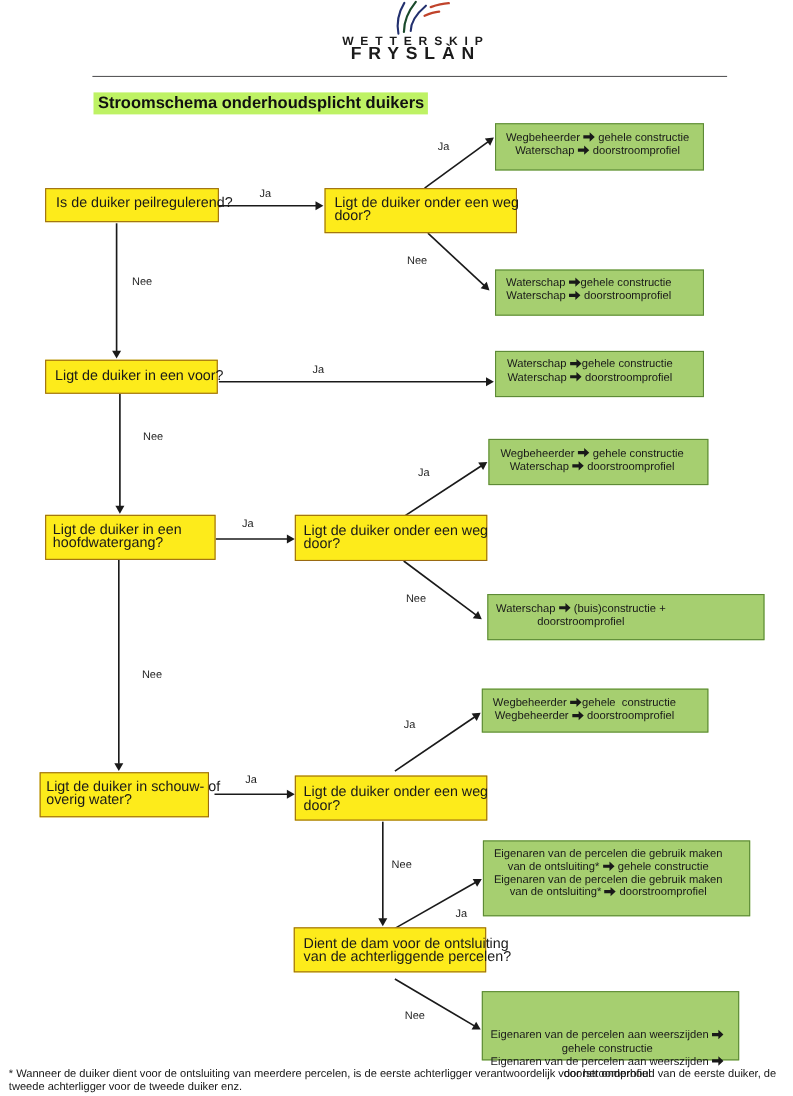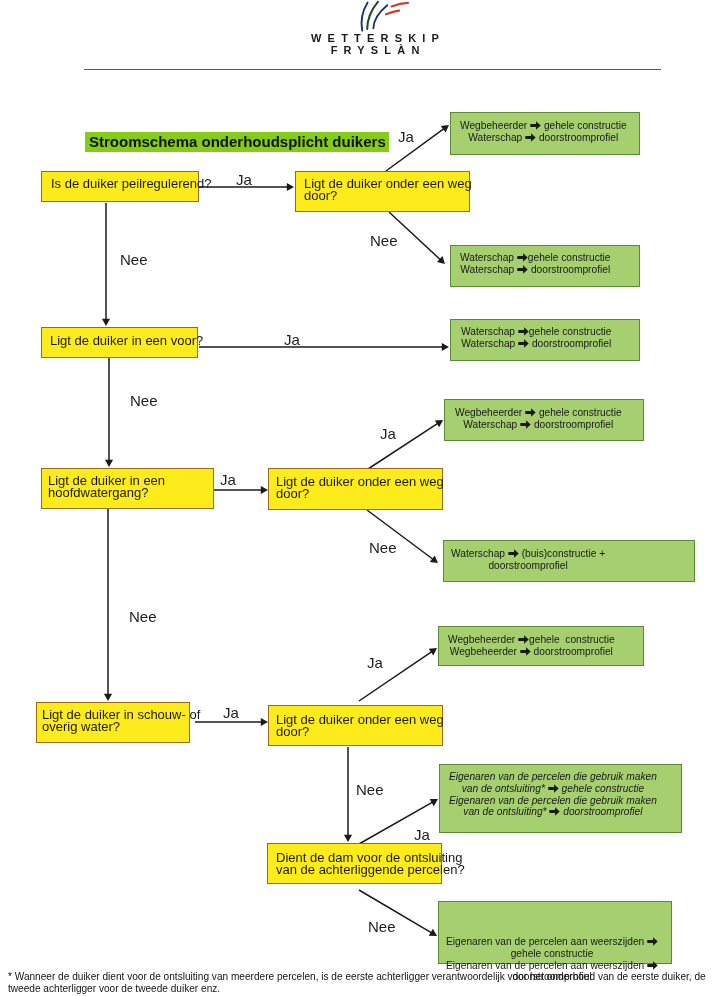--- a/index.html
+++ b/index.html
@@ -5,38 +5,38 @@
 <style>
   html,body{margin:0;padding:0;background:#fff;}
   body{width:721px;height:996px;font-family:"Liberation Sans",sans-serif;position:relative;overflow:hidden;-webkit-font-smoothing:antialiased;}
   #page{position:absolute;left:0;top:0;width:721px;height:996px;transform:translateZ(0);}
 
   
   #logo{position:absolute;left:300px;top:0px;width:150px;height:58px;}
   #logo .wordmark{position:absolute;left:0;width:150px;text-align:center;
      font-family:"Liberation Sans",sans-serif;font-weight:bold;color:#1b1b1b;line-height:10px;}
   #logo .wm1{top:33px;font-size:11px;letter-spacing:6.2px;text-indent:6.2px;}
-  #logo .wm2{top:45px;font-size:11px;letter-spacing:6.2px;text-indent:6.2px;}
+  #logo .wm2{top:45px;font-size:16px;letter-spacing:6.2px;text-indent:6.2px;}
 
   #hrule{position:absolute;left:84px;top:69px;width:577px;height:1px;background:#59595b;}
 
-  #title{position:absolute;left:85px;top:84px;background:#84cc16;color:#111;
-     font-size:15px;font-weight:bold;padding:2px 3px 3px 4px;letter-spacing:0px;line-height:15px;margin-top:48px;}
+  #title{position:absolute;left:85px;top:84px;background:#bef264;color:#111;
+     font-size:15px;font-weight:bold;padding:2px 3px 3px 4px;letter-spacing:0px;line-height:15px;}
 
   .box{position:absolute;box-sizing:border-box;}
   .ybox{background:#fdeb1b;border:1.2px solid #9a6a12;}
   .gbox{background:#a6cf70;border:1.1px solid #5d8a36;text-align:center;}
   .box .tx{position:absolute;color:#191919;white-space:pre;line-height:11.8px;}
   .ybox .tx{font-size:13px;}
   .gbox .tx{font-size:10.2px;}
   .wgarrow{display:inline-block;width:11px;height:9px;vertical-align:-1px;position:relative;}
   .wgarrow svg{position:absolute;left:0;top:0;}
 
   svg#arrows{position:absolute;left:0;top:0;width:721px;height:996px;}
-  .lbl{position:absolute;font-size:15px;color:#1d1d1d;white-space:nowrap;}
+  .lbl{position:absolute;font-size:10px;color:#1d1d1d;white-space:nowrap;}
 
   #footnote{position:absolute;left:8px;top:971px;width:706px;font-size:10.1px;
      color:#141414;line-height:11.7px;}
 </style>
 </head>
 <body>
 
 <div id="page">
   <div id="logo">
     <svg width="150" height="32" viewBox="0 0 150 32">
@@ -122,21 +122,21 @@
       <div class="box ybox" style="left: 41px; top: 171px; width: 158px; height: 31px;">
         <div class="tx" style="left: 9px; top: 6px;">Is de duiker peilregulerend?</div>
       </div>
       <div class="box ybox" style="left: 295px; top: 171px; width: 175px; height: 41px;">
         <div class="tx" style="left: 8px; top: 6px;">Ligt de duiker onder een weg
 door?</div>
       </div>
       <div class="box ybox" style="left: 41px; top: 327px; width: 157px; height: 31px;">
         <div class="tx" style="left: 8px; top: 7px;">Ligt de duiker in een voor?</div>
       </div>
-      <div class="box ybox" style="left: 41px; top: 468px; width: 173px; height: 41px;">
+      <div class="box ybox" style="left: 41px; top: 468px; width: 155px; height: 41px;">
         <div class="tx" style="left: 6px; top: 6px;">Ligt de duiker in een
 hoofdwatergang?</div>
       </div>
       <div class="box ybox" style="left: 268px; top: 468px; width: 175px; height: 42px;">
         <div class="tx" style="left: 7px; top: 7px;">Ligt de duiker onder een weg
 door?</div>
       </div>
       <div class="box ybox" style="left: 36px; top: 702px; width: 154px; height: 41px;">
         <div class="tx" style="left: 5px; top: 6px;">Ligt de duiker in schouw- of
 overig water?</div>
@@ -189,21 +189,21 @@
       </div>
       <div class="box gbox" style="left: 438px; top: 626px; width: 206px; height: 40px;">
         <div class="tx" style="left: 9px; top: 7px;">Wegbeheerder <span class="wgarrow"><svg width="11" height="9" viewBox="0 0 11 9">
               <path d="M0.3 3.05 L6.05 3.05 L6.05 0.25 L10.7 4.5 L6.05 8.75 L6.05 5.95 L0.3 5.95 Z" fill="currentColor"></path>
             </svg></span>gehele  constructie
 Wegbeheerder <span class="wgarrow"><svg width="11" height="9" viewBox="0 0 11 9">
               <path d="M0.3 3.05 L6.05 3.05 L6.05 0.25 L10.7 4.5 L6.05 8.75 L6.05 5.95 L0.3 5.95 Z" fill="currentColor"></path>
             </svg></span> doorstroomprofiel</div>
       </div>
       <div class="box gbox" style="left: 439px; top: 764px; width: 243px; height: 69px;">
-        <div class="tx" style="left: 9px; top: 6px; font-style: italic;">Eigenaren van de percelen die gebruik maken
+        <div class="tx" style="left: 9px; top: 6px;">Eigenaren van de percelen die gebruik maken
 van de ontsluiting* <span class="wgarrow"><svg width="11" height="9" viewBox="0 0 11 9">
               <path d="M0.3 3.05 L6.05 3.05 L6.05 0.25 L10.7 4.5 L6.05 8.75 L6.05 5.95 L0.3 5.95 Z" fill="currentColor"></path>
             </svg></span> gehele constructie
 Eigenaren van de percelen die gebruik maken
 van de ontsluiting* <span class="wgarrow"><svg width="11" height="9" viewBox="0 0 11 9">
               <path d="M0.3 3.05 L6.05 3.05 L6.05 0.25 L10.7 4.5 L6.05 8.75 L6.05 5.95 L0.3 5.95 Z" fill="currentColor"></path>
             </svg></span> doorstroomprofiel</div>
       </div>
       <div class="box gbox" style="left: 438px; top: 901px; width: 234px; height: 63px;">
         <div class="tx" style="left: 7px; top: 6px; margin-top: 28px;">Eigenaren van de percelen aan weerszijden <span class="wgarrow"><svg width="11" height="9" viewBox="0 0 11 9">

